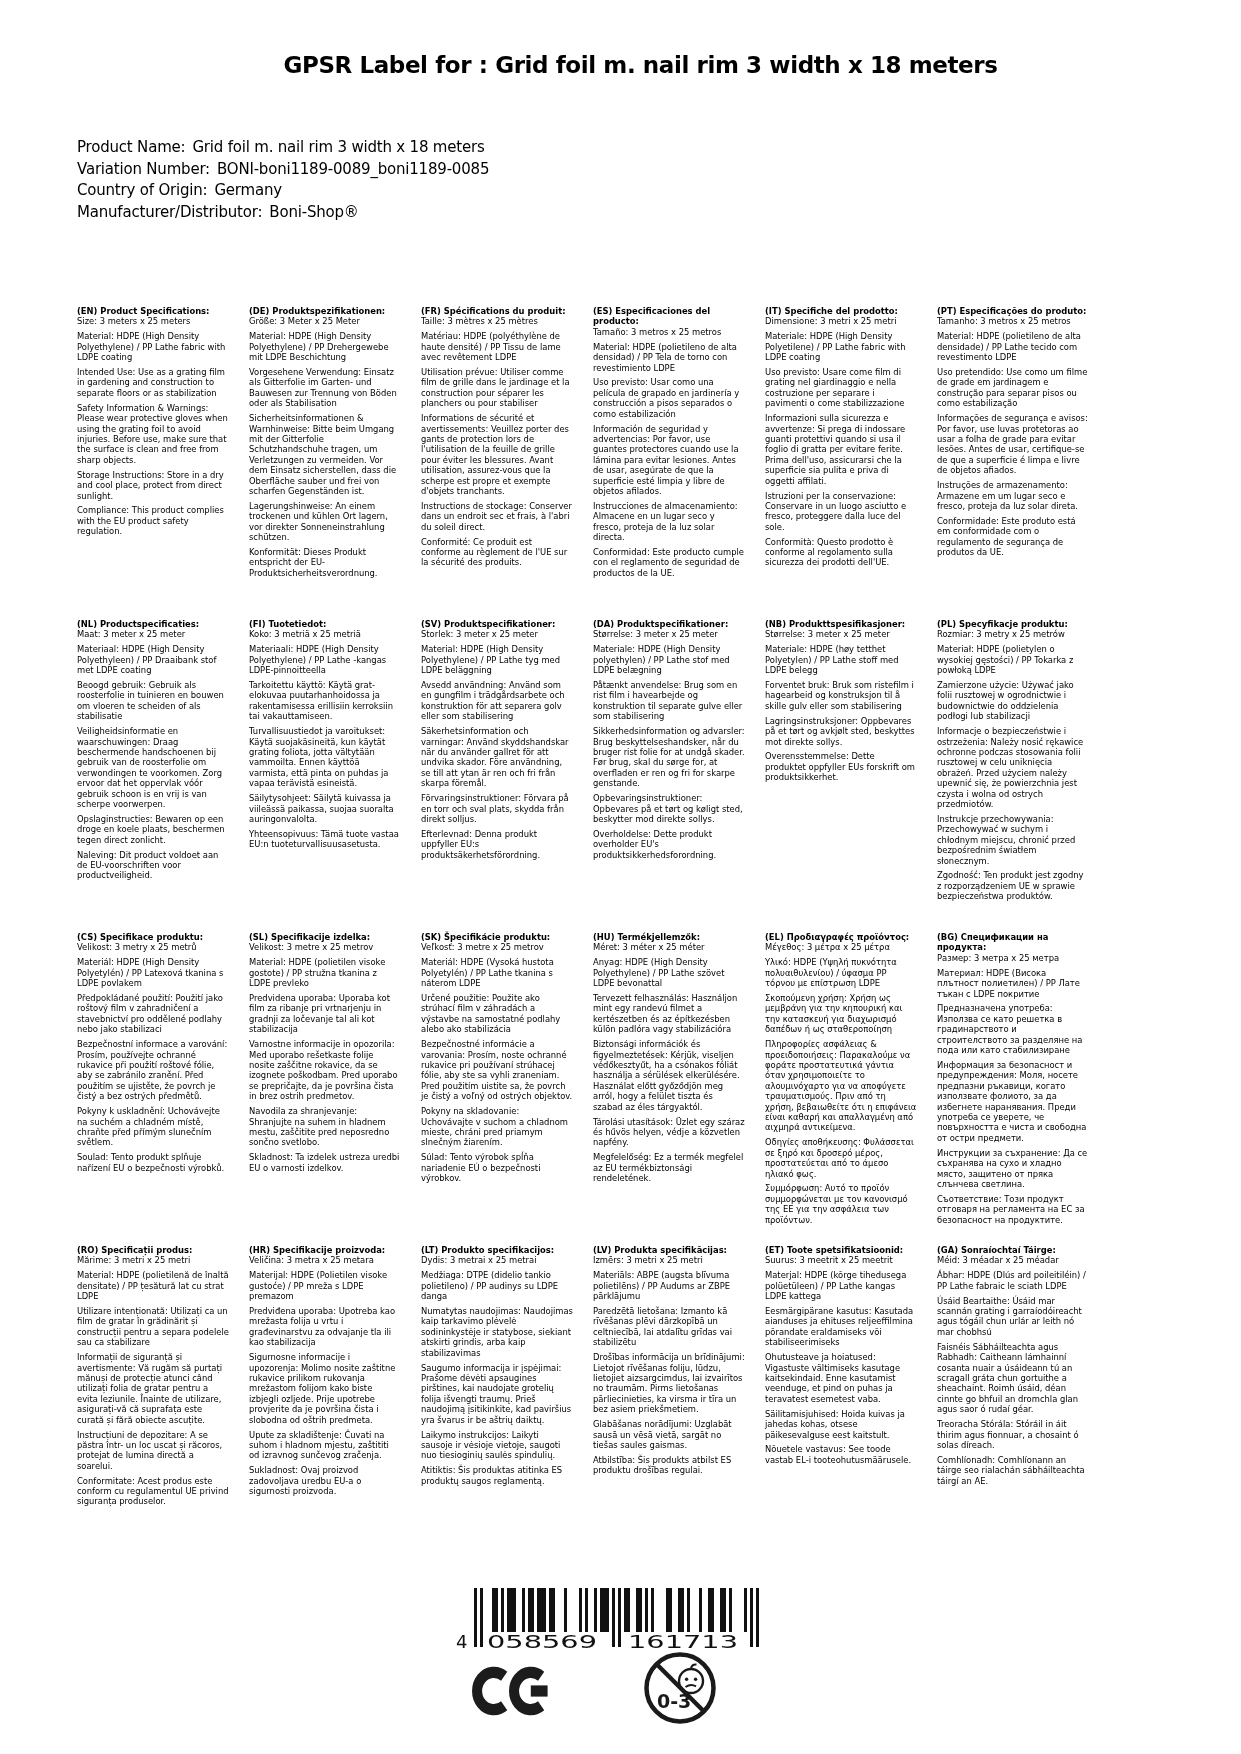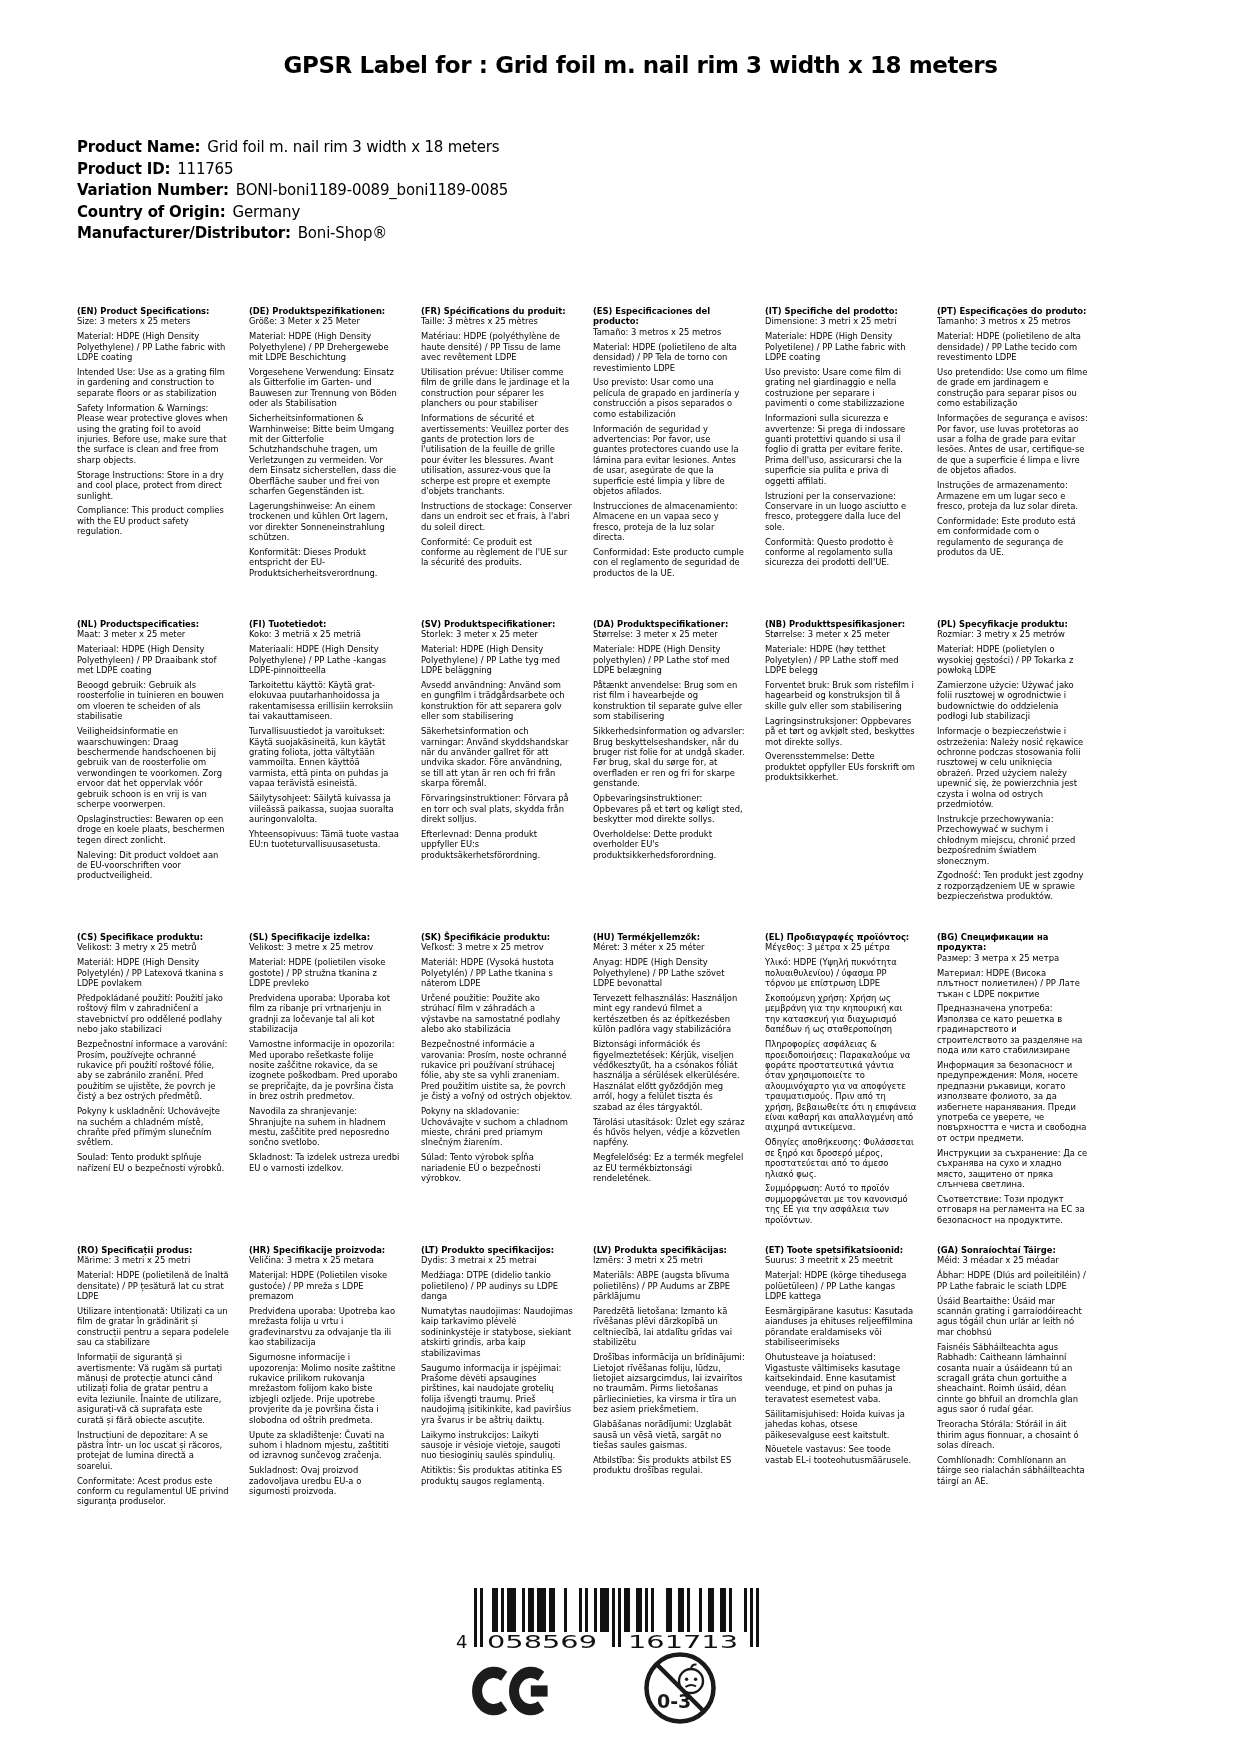--- a/index.html
+++ b/index.html
@@ -9,21 +9,21 @@
     color:#000; font-family:"DejaVu Sans","Liberation Sans",sans-serif; overflow:hidden;margin-left:20px;
   }
   .doc-title {
     position:absolute; top:52px; left:0; width:100%; text-align:center;
     font-size:23px; font-weight:bold; letter-spacing:-0.4px;
   }
   .product-info {
     position:absolute; left:57px; top:137px; font-size:15px; line-height:21.5px;
     letter-spacing:-0.2px;
   }
-  .info-label { font-weight:bold; margin-right:7px; }
+  .info-label { font-weight:normal; margin-right:7px; }
   .language-grid {
     position:absolute; left:57px; top:306px;
     display:grid; grid-template-columns:repeat(6,152px); column-gap:20px;
     grid-auto-rows:313px;
   }
   .lang-block { width:152px; font-size:8.4px; line-height:10.4px; }
   .lang-heading { font-size:8.4px; font-weight:bold; line-height:10.4px; }
   .lang-block p { margin:0 0 4.5px 0; }
   .barcode-wrap { position:absolute; left:428px; top:1588px; }
   .barcode-wrap text { font-family:"DejaVu Sans","Liberation Sans",sans-serif; font-size:18px; fill:#111; }
@@ -32,21 +32,20 @@
 </style>
 </head>
 <body>
 
 <div class="page">
 
   <div class="doc-title">GPSR Label for : Grid foil m. nail rim 3 width x 18 meters</div>
 
   <div class="product-info">
       <div class="info-line"><span class="info-label">Product Name:</span><span class="info-value">Grid foil m. nail rim 3 width x 18 meters</span></div>
-      <div class="info-line"><span class="info-label">Product ID:</span><span class="info-value">111765</span></div>
       <div class="info-line"><span class="info-label">Variation Number:</span><span class="info-value">BONI-boni1189-0089_boni1189-0085</span></div>
       <div class="info-line"><span class="info-label">Country of Origin:</span><span class="info-value">Germany</span></div>
       <div class="info-line"><span class="info-label">Manufacturer/Distributor:</span><span class="info-value">Boni-Shop®</span></div>
     </div>
 
   <div class="language-grid">
       <section class="lang-block">
         <h3 class="lang-heading">(EN) Product Specifications:</h3>
         <p>Size: 3 meters x 25 meters</p>
         <p>Material: HDPE (High Density Polyethylene) / PP Lathe fabric with LDPE coating</p>
@@ -72,21 +71,21 @@
         <p>Informations de sécurité et avertissements: Veuillez porter des gants de protection lors de l'utilisation de la feuille de grille pour éviter les blessures. Avant utilisation, assurez-vous que la scherpe est propre et exempte d'objets tranchants.</p>
         <p>Instructions de stockage: Conserver dans un endroit sec et frais, à l'abri du soleil direct.</p>
         <p>Conformité: Ce produit est conforme au règlement de l'UE sur la sécurité des produits.</p>
       </section>
       <section class="lang-block">
         <h3 class="lang-heading">(ES) Especificaciones del producto:</h3>
         <p>Tamaño: 3 metros x 25 metros</p>
         <p>Material: HDPE (polietileno de alta densidad) / PP Tela de torno con revestimiento LDPE</p>
         <p>Uso previsto: Usar como una película de grapado en jardinería y construcción a pisos separados o como estabilización</p>
         <p>Información de seguridad y advertencias: Por favor, use guantes protectores cuando use la lámina para evitar lesiones. Antes de usar, asegúrate de que la superficie esté limpia y libre de objetos afilados.</p>
-        <p>Instrucciones de almacenamiento: Almacene en un vapaa seco y fresco, proteja de la luz solar directa.</p>
+        <p>Instrucciones de almacenamiento: Almacene en un lugar seco y fresco, proteja de la luz solar directa.</p>
         <p>Conformidad: Este producto cumple con el reglamento de seguridad de productos de la UE.</p>
       </section>
       <section class="lang-block">
         <h3 class="lang-heading">(IT) Specifiche del prodotto:</h3>
         <p>Dimensione: 3 metri x 25 metri</p>
         <p>Materiale: HDPE (High Density Polyetilene) / PP Lathe fabric with LDPE coating</p>
         <p>Uso previsto: Usare come film di grating nel giardinaggio e nella costruzione per separare i pavimenti o come stabilizzazione</p>
         <p>Informazioni sulla sicurezza e avvertenze: Si prega di indossare guanti protettivi quando si usa il foglio di gratta per evitare ferite. Prima dell'uso, assicurarsi che la superficie sia pulita e priva di oggetti affilati.</p>
         <p>Istruzioni per la conservazione: Conservare in un luogo asciutto e fresco, proteggere dalla luce del sole.</p>
         <p>Conformità: Questo prodotto è conforme al regolamento sulla sicurezza dei prodotti dell'UE.</p>

